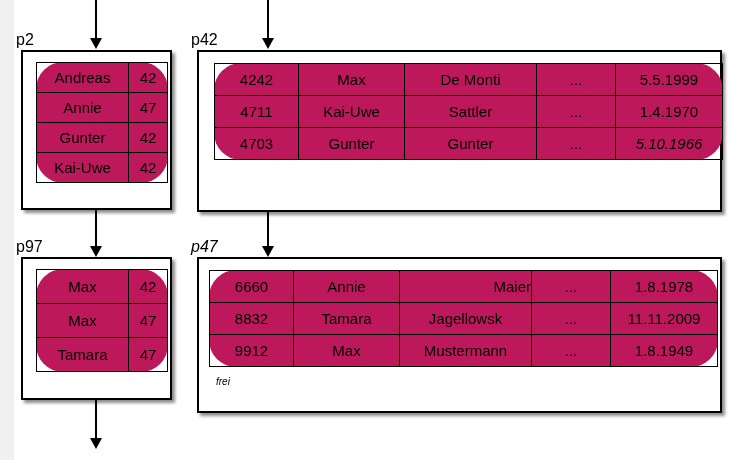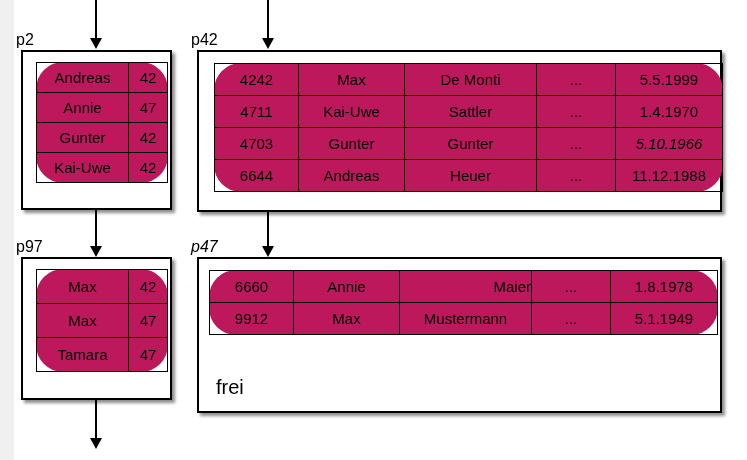--- a/index.html
+++ b/index.html
@@ -56,21 +56,22 @@
     font-size: 15px;
     color: #000000;
     padding: 0;
     white-space: nowrap;
     overflow: hidden;
   }
   .grid.small td { font-size: 15px; }
 
   .frei {
     position: absolute;
-    font-size: 20px;
+    font-size: 10px;
+    font-style: italic;
     color: #000000;
   }
 
   
   .arrow-line {
     position: absolute;
     width: 2px;
     background: #000000;
   }
   .arrow-head {
@@ -166,47 +167,47 @@
           <td style="height:31px;">...</td>
           <td style="height:31px;">1.4.1970</td>
         </tr>
         <tr>
           <td style="height:31px;">4703</td>
           <td style="height:31px;">Gunter</td>
           <td style="height:31px;">Gunter</td>
           <td style="height:31px;">...</td>
           <td style="height:31px;font-style:italic;">5.10.1966</td>
         </tr>
-        <tr>
-          <td style="height:31px;">6644</td>
-          <td style="height:31px;">Andreas</td>
-          <td style="height:31px;">Heuer</td>
-          <td style="height:31px;">...</td>
-          <td style="height:31px;">11.12.1988</td>
-        </tr>
       </tbody>
     </table>
   </div>
 
   <div class="page-label" style="left:191px; top:238px;font-style:italic;">p47</div>
   <div class="page-box" style="left:197px; top:257px; width:525px; height:156px;">
     <table class="grid" style="left:10px; top:11px; width:503px;">
       <tbody>
         <tr>
           <td style="width:83px; height:31px;">6660</td>
           <td style="width:105px; height:31px;">Annie</td>
           <td style="width:131px; height:31px;text-align:right;">Maier</td>
           <td style="width:78px; height:31px;">...</td>
           <td style="width:106px; height:31px;">1.8.1978</td>
         </tr>
         <tr>
+          <td style="height:31px;">8832</td>
+          <td style="height:31px;">Tamara</td>
+          <td style="height:31px;">Jagellowsk</td>
+          <td style="height:31px;">...</td>
+          <td style="height:31px;">11.11.2009</td>
+        </tr>
+        <tr>
           <td style="height:31px;text-align:center;">9912</td>
           <td style="height:31px;">Max</td>
           <td style="height:31px;margin-left:8px;">Mustermann</td>
           <td style="height:31px;">...</td>
-          <td style="height:31px;">5.1.1949</td>
+          <td style="height:31px;">1.8.1949</td>
         </tr>
       </tbody>
     </table>
     <div class="frei" style="left:17px; top:117px;">frei</div>
   </div>
 
 </div>
 
 </body></html>

